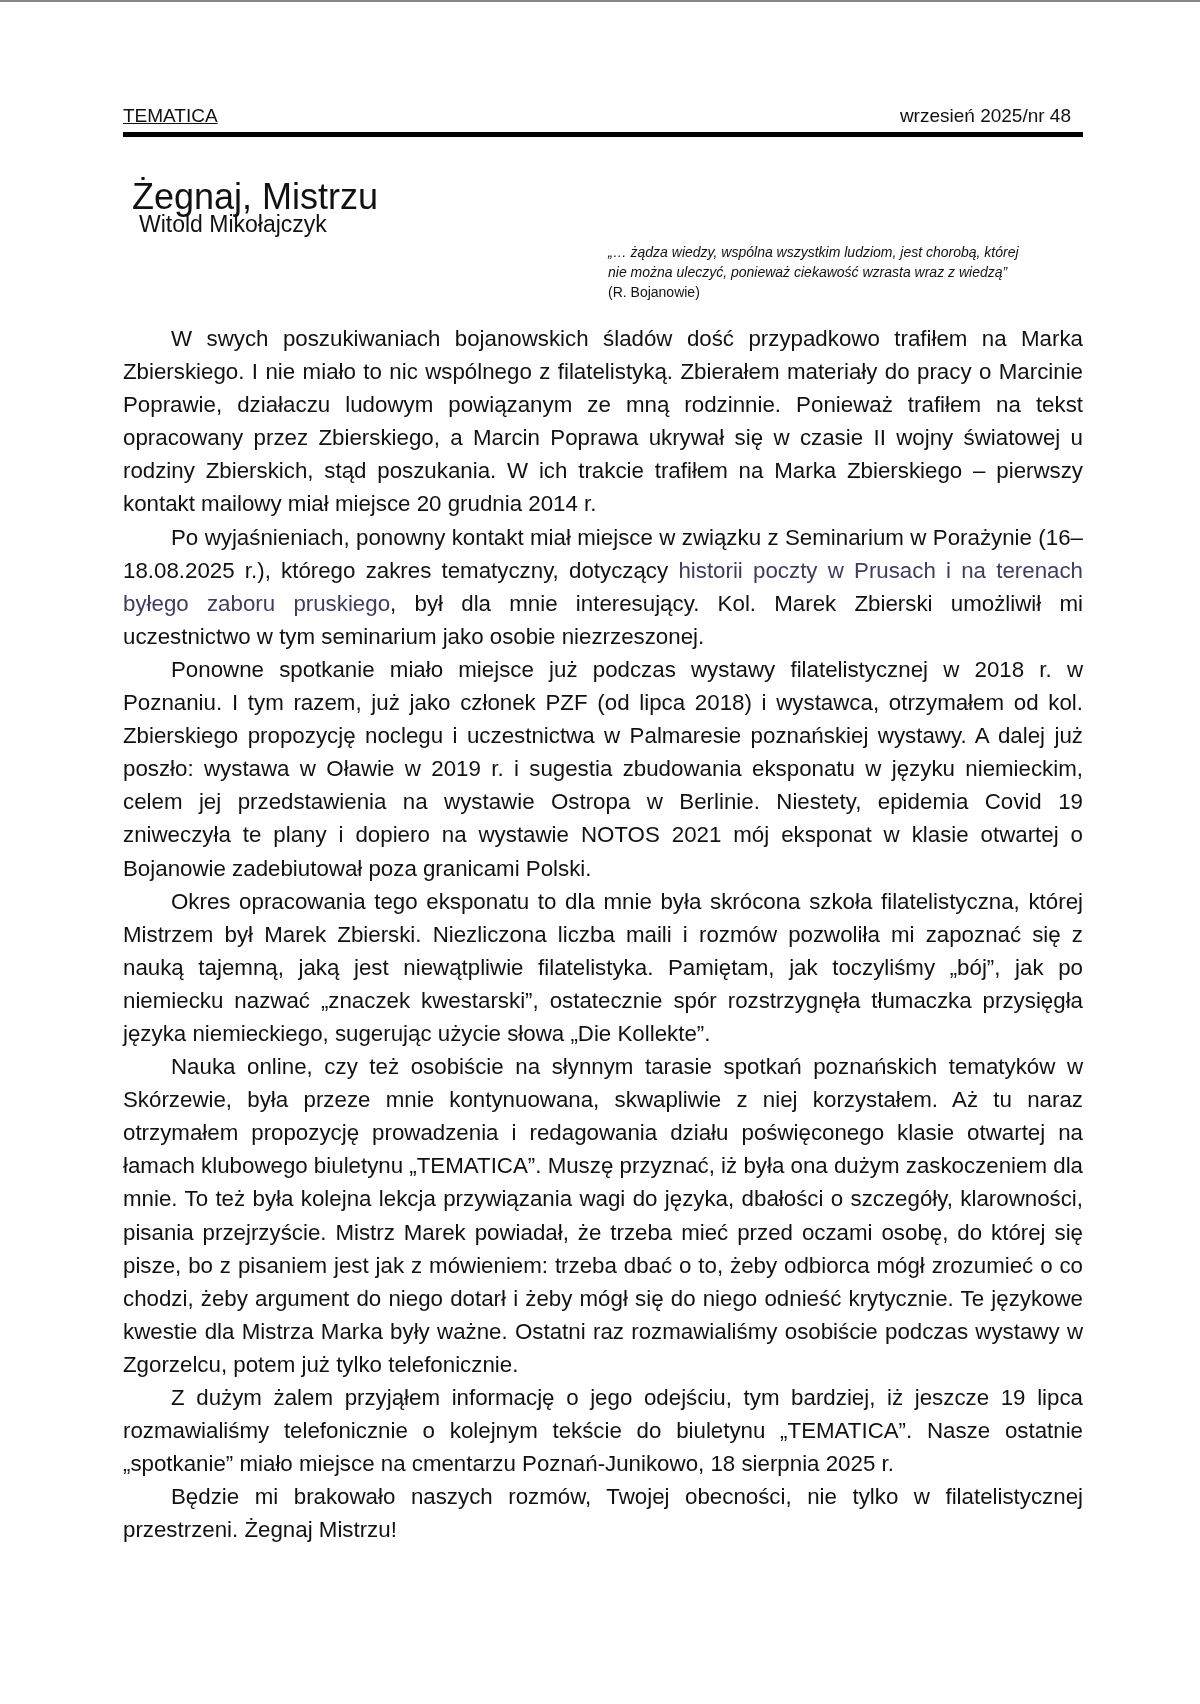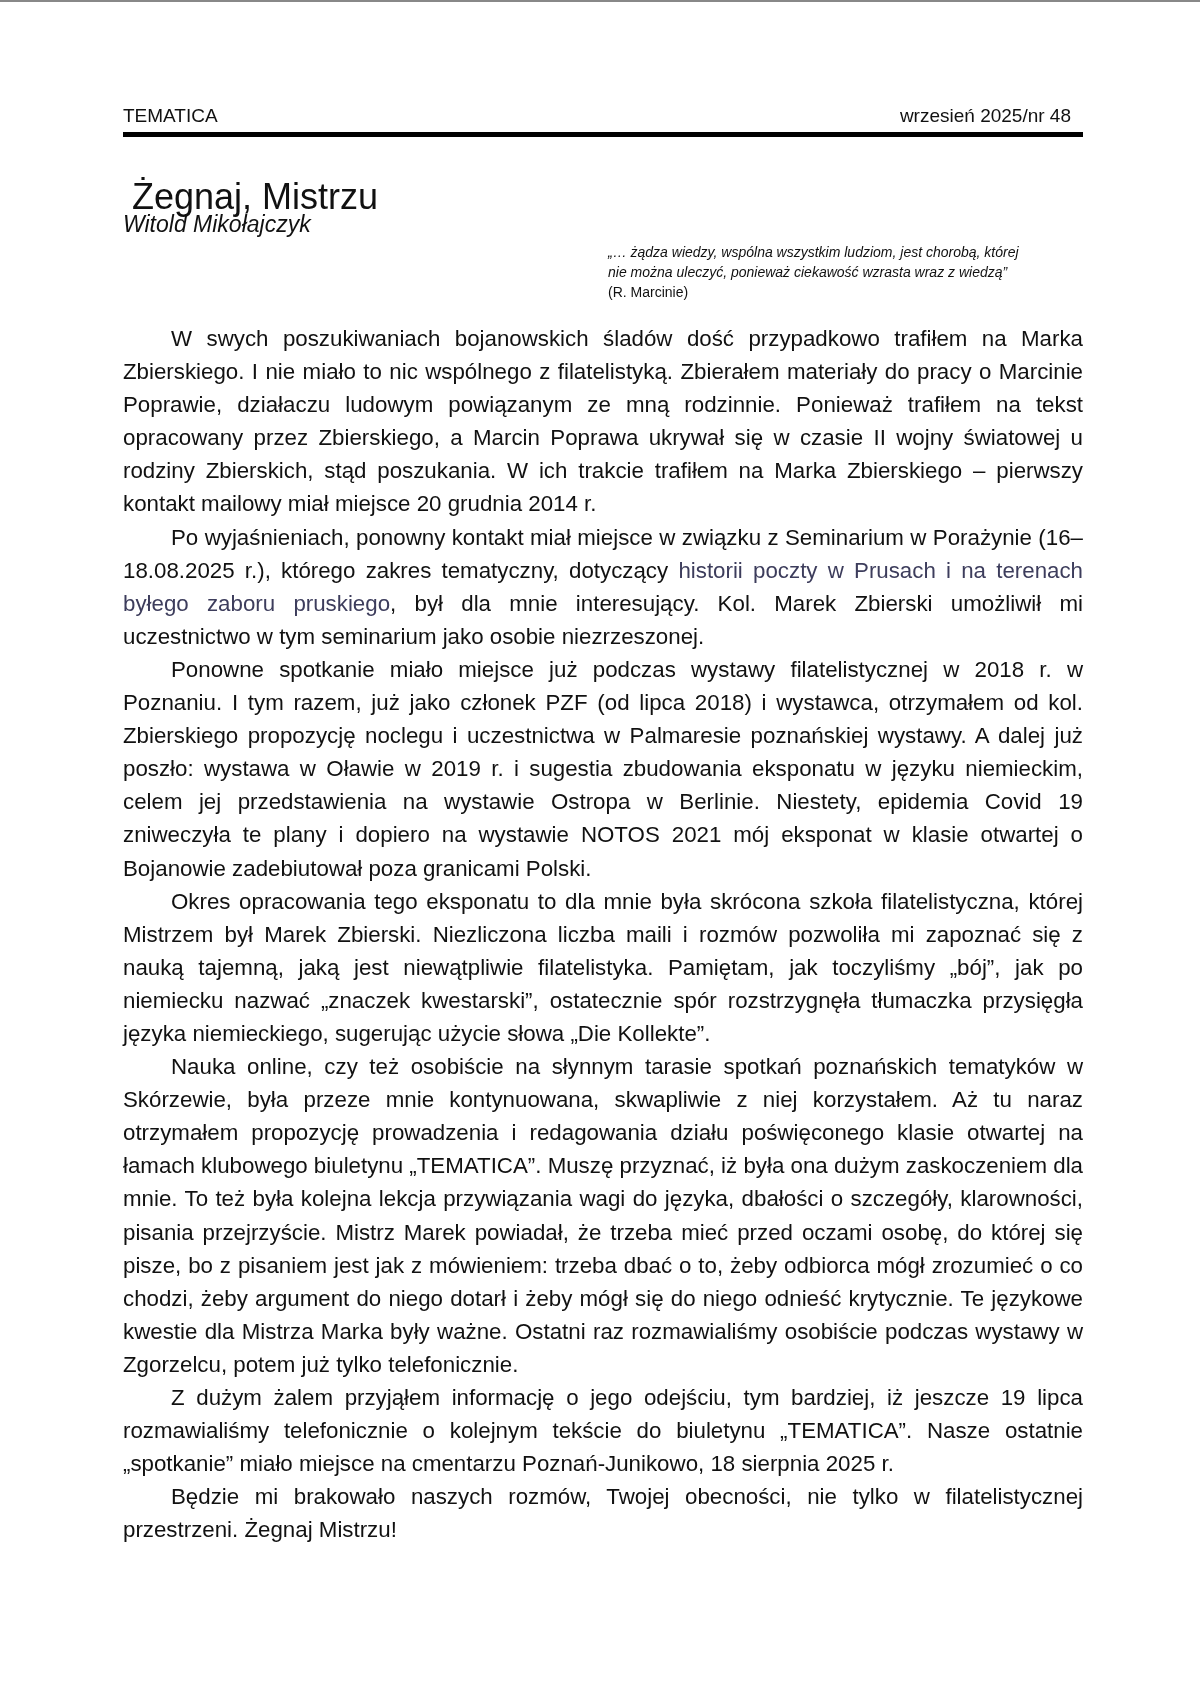--- a/index.html
+++ b/index.html
@@ -6,28 +6,28 @@
   body { width: 1200px; height: 1704px; position: relative; overflow: hidden; }
   .top-border { position: absolute; left: 0; top: 0; width: 1200px; height: 2px; background: #888888; }
   .page {
     position: absolute; left: 123px; top: 0; width: 960px;
     font-family: "Liberation Sans", sans-serif; color: #111111;
   }
   .header {
     position: absolute; top: 103px; left: 0; width: 960px; height: 26px;
     font-size: 19px; line-height: 26px;
   }
-  .header .left { position: absolute; left: 0; top: 0; }
+  .header .left { position: absolute; left: 0; top: 0; text-decoration: underline; }
   .header .right { position: absolute; right: 12px; top: 0; }
   .header-rule { position: absolute; top: 132px; left: 0; width: 960px; height: 5px; background: #000; }
   .title {
     position: absolute; top: 166px; left: 0; font-size: 36px; line-height: 44px; margin: 9px; font-weight: normal;
   }
   .author {
-    position: absolute; top: 209px; left: 0; font-size: 23px; line-height: 30px; font-style: italic;
+    position: absolute; top: 209px; left: 16px; font-size: 23px; line-height: 30px; 
   }
   .epigraph {
     position: absolute; top: 242px; left: 485px; width: 480px;
     font-size: 14px; line-height: 20px;
   }
   .epigraph .quote { font-style: italic; display: block; }
   .epigraph .attr { display: block; }
   .body {
     position: absolute; top: 322px; left: 0; width: 960px;
     font-size: 22.3px; line-height: 33.1px; text-align: justify;
@@ -46,21 +46,21 @@
     <span class="right">wrzesień 2025/nr 48</span>
   </div>
   <div class="header-rule"></div>
 
   <h1 class="title">Żegnaj, Mistrzu</h1>
   <div class="author">Witold Mikołajczyk</div>
 
   <div class="epigraph">
     <span class="quote">„… żądza wiedzy, wspólna wszystkim ludziom, jest chorobą, której</span>
     <span class="quote">nie można uleczyć, ponieważ ciekawość wzrasta wraz z wiedzą”</span>
-    <span class="attr">(R. Marcinie)</span>
+    <span class="attr">(R. Bojanowie)</span>
   </div>
 
   <div class="body">
     <p>W swych poszukiwaniach bojanowskich śladów dość przypadkowo trafiłem na Marka Zbierskiego. I nie miało to nic wspólnego z filatelistyką. Zbierałem materiały do pracy o Marcinie Poprawie, działaczu ludowym powiązanym ze mną rodzinnie. Ponieważ trafiłem na tekst opracowany przez Zbierskiego, a Marcin Poprawa ukrywał się w czasie II wojny światowej u rodziny Zbierskich, stąd poszukania. W ich trakcie trafiłem na Marka Zbierskiego – pierwszy kontakt mailowy miał miejsce 20 grudnia 2014 r.</p>
     <p><span>Po wyjaśnieniach, ponowny kontakt miał miejsce w związku z Seminarium w Porażynie (16–18.08.2025 r.), którego zakres tematyczny, dotyczący </span><span class="hl">historii poczty w Prusach i na terenach byłego zaboru pruskiego</span><span>, był dla mnie interesujący. Kol. Marek Zbierski umożliwił mi uczestnictwo w tym seminarium jako osobie niezrzeszonej.</span></p>
     <p>Ponowne spotkanie miało miejsce już podczas wystawy filatelistycznej w 2018 r. w Poznaniu. I tym razem, już jako członek PZF (od lipca 2018) i wystawca, otrzymałem od kol. Zbierskiego propozycję noclegu i uczestnictwa w Palmaresie poznańskiej wystawy. A dalej już poszło: wystawa w Oławie w 2019 r. i sugestia zbudowania eksponatu w języku niemieckim, celem jej przedstawienia na wystawie Ostropa w Berlinie. Niestety, epidemia Covid 19 zniweczyła te plany i dopiero na wystawie NOTOS 2021 mój eksponat w klasie otwartej o Bojanowie zadebiutował poza granicami Polski.</p>
     <p>Okres opracowania tego eksponatu to dla mnie była skrócona szkoła filatelistyczna, której Mistrzem był Marek Zbierski. Niezliczona liczba maili i rozmów pozwoliła mi zapoznać się z nauką tajemną, jaką jest niewątpliwie filatelistyka. Pamiętam, jak toczyliśmy „bój”, jak po niemiecku nazwać „znaczek kwestarski”, ostatecznie spór rozstrzygnęła tłumaczka przysięgła języka niemieckiego, sugerując użycie słowa „Die Kollekte”.</p>
     <p>Nauka online, czy też osobiście na słynnym tarasie spotkań poznańskich tematyków w Skórzewie, była przeze mnie kontynuowana, skwapliwie z niej korzystałem. Aż tu naraz otrzymałem propozycję prowadzenia i redagowania działu poświęconego klasie otwartej na łamach klubowego biuletynu „TEMATICA”. Muszę przyznać, iż była ona dużym zaskoczeniem dla mnie. To też była kolejna lekcja przywiązania wagi do języka, dbałości o szczegóły, klarowności, pisania przejrzyście. Mistrz Marek powiadał, że trzeba mieć przed oczami osobę, do której się pisze, bo z pisaniem jest jak z mówieniem: trzeba dbać o to, żeby odbiorca mógł zrozumieć o co chodzi, żeby argument do niego dotarł i żeby mógł się do niego odnieść krytycznie. Te językowe kwestie dla Mistrza Marka były ważne. Ostatni raz rozmawialiśmy osobiście podczas wystawy w Zgorzelcu, potem już tylko telefonicznie.</p>
     <p>Z dużym żalem przyjąłem informację o jego odejściu, tym bardziej, iż jeszcze 19 lipca rozmawialiśmy telefonicznie o kolejnym tekście do biuletynu „TEMATICA”. Nasze ostatnie „spotkanie” miało miejsce na cmentarzu Poznań-Junikowo, 18 sierpnia 2025 r.</p>
     <p>Będzie mi brakowało naszych rozmów, Twojej obecności, nie tylko w filatelistycznej przestrzeni. Żegnaj Mistrzu!</p>

